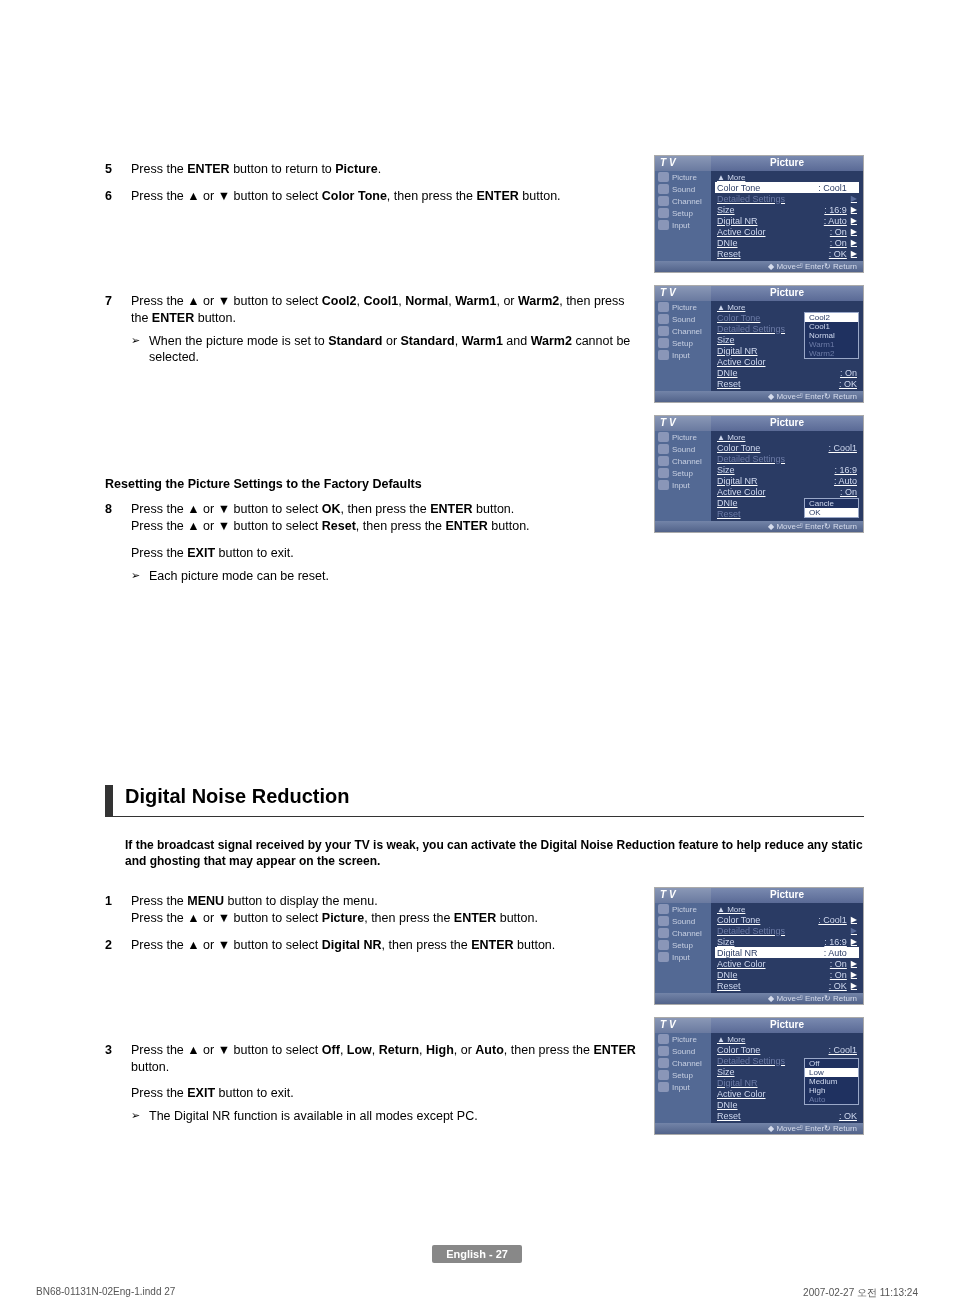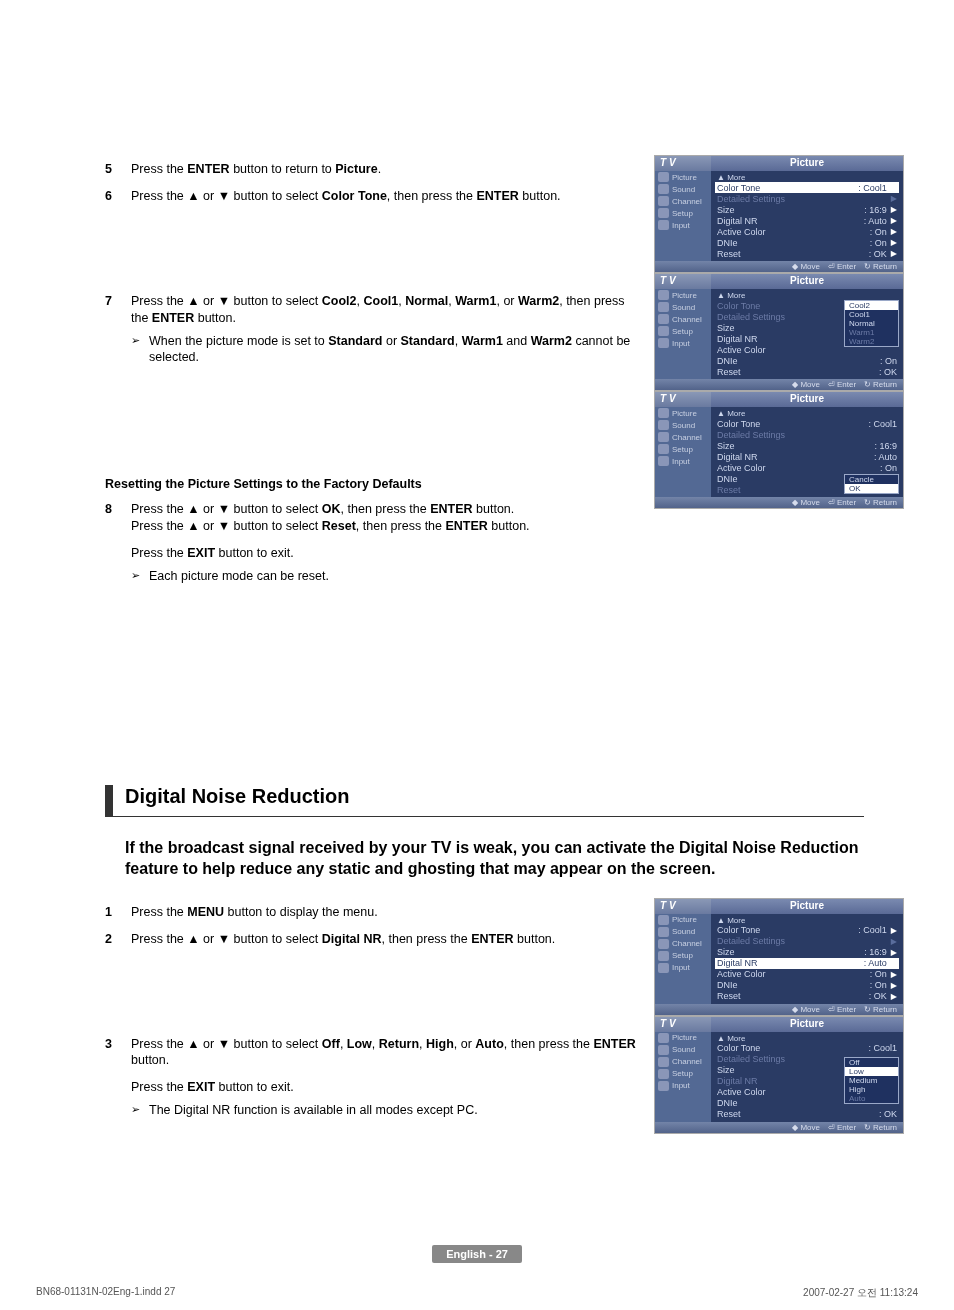--- a/index.html
+++ b/index.html
@@ -10,41 +10,41 @@
   .menu-col { width: 210px; }
   .step { display: flex; margin: 6px 0 10px 0; }
   .step .num { font-weight: bold; width: 26px; flex-shrink: 0; }
   .step .body { flex: 1; }
   b { font-weight: bold; }
   .sub { margin-top: 6px; padding-left: 18px; position: relative; }
   .sub::before { content: "➢"; position: absolute; left: 0; top: 0; font-size: 11px; }
   .sub-head { font-weight: bold; margin: 110px 0 8px 0; font-size: 12.5px; }
   .feature-title { font-size: 20px; font-weight: bold; border-left: 8px solid #333; padding-left: 12px; margin: 0 0 4px 0; border-bottom: 1px solid #333; padding-bottom: 8px; }
   .title-wrap { margin: 190px 0 20px 0; }
-  .intro { font-size: 16px; font-weight: bold; line-height: 1.35; margin: 14px 0 18px 0; padding-left: 12px; border-left: 8px solid transparent; }
+  .intro { font-size: 12px; font-weight: bold; line-height: 1.35; margin: 14px 0 18px 0; padding-left: 12px; border-left: 8px solid transparent; }
   
-  .osd { width: 250px; border: 1px solid #aaa; background: #fde047; font-size: 9px; color: #fff; margin-bottom: 0; position: relative; }
+  .osd { width: 210px; border: 1px solid #aaa; background: #fde047; font-size: 9px; color: #fff; margin-bottom: 12px; position: relative; }
   .osd-top { display: flex; height: 15px; font-size: 10px; font-weight: bold; }
   .osd-top .tv { background: linear-gradient(#8a98b6,#6a7aa0); width: 56px; padding: 1px 5px; color: #fff; font-style: italic; }
   .osd-top .title { flex:1; text-align:center; background: linear-gradient(#7a8ab0,#5a6a96); padding:1px 0; color:#fff; }
   .osd-body { display: flex; }
   .osd-side { width: 56px; background: #536994; }
   .osd-side .it { display:flex; align-items:center; gap:3px; padding:1px 3px; color:#c8d0e2; font-size:8px; }
   .osd-side .ic { width:11px; height:10px; background:#8a96b8; border-radius:2px; display:inline-block; }
-  .osd-main { flex:1; background:#2a3b64; padding:2px 4px 2px 4px; }
+  .osd-main { flex:1; background:#2a3b64; padding:2px 4px 2px 4px;text-decoration:underline; }
   .row { display:flex; align-items:center; justify-content:space-between; padding:0.5px 2px; position: relative; }
   .row .k { color:#cfd8ee; }
   .row .v { color:#cfd8ee; }
   .row.dim .k, .row.dim .v { color:#6c7ba6; }
   .row.hi { background:#fff; color:#2a3b64; }
   .row.hi .k, .row.hi .v { color:#2a3b64; }
   .arrow-r { color:#fff; font-size:8px; }
   .arrow-r.dim { color:#5a6d9c; }
   .morehdr { color:#cfd8ee; font-size:8px; padding-left: 2px; }
-  .osd-bot { background: linear-gradient(#7384a8,#52638a); font-size:8px; color:#d6dcec; display:flex; justify-content:flex-end; gap:8px; padding:1px 6px; }
+  .osd-bot { background: linear-gradient(#7384a8,#52638a); font-size:8px; color:#d6dcec; display:flex; justify-content:flex-end; gap:0; padding:1px 6px; }
   .popup { position:absolute; right:4px; top:26px; width:55px; background:#1f3160; border:1px solid #9aa8c8; font-size:8px; }
   .popup .o { color:#cfd8ee; padding:0 4px; }
   .popup .o.dim { color:#6c7ba6; }
   .popup .o.hi { background:#fff; color:#2a3b64; }
   .page-num { position:absolute; bottom:50px; left:0; right:0; text-align:center; font-size:11px; font-weight:bold; }
   .page-num span { background:#888; color:#fff; padding:3px 14px; border-radius:2px; }
   .footer { position:absolute; bottom:10px; left:36px; right:36px; font-size:10px; color:#555; display:flex; justify-content:space-between; }
   .gap72 { height: 72px; }
 </style>
 </head>
@@ -357,20 +357,21 @@
   </div>
   <div class="intro">If the broadcast signal received by your TV is weak, you can activate the Digital Noise Reduction feature to help reduce any static and ghosting that may appear on the screen.</div>
 
   <div class="main-col">
     <div class="text-col">
       <div id="dnr-steps">
           <div class="step">
             <div class="num">1</div>
             <div class="body">
               <div>Press the <b>MENU</b> button to display the menu.</div>
+              <div>Press the ▲ or ▼ button to select <b>Picture</b>, then press the <b>ENTER</b> button.</div>
             </div>
           </div>
           <div class="step">
             <div class="num">2</div>
             <div class="body">
               <div>Press the ▲ or ▼ button to select <b>Digital NR</b>, then press the <b>ENTER</b> button.</div>
             </div>
           </div>
         </div>
       <div class="gap72"></div>

